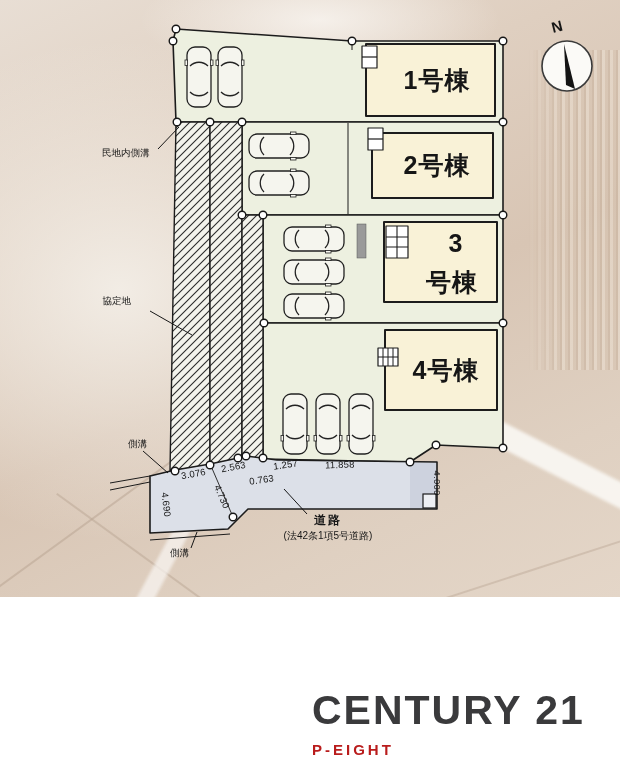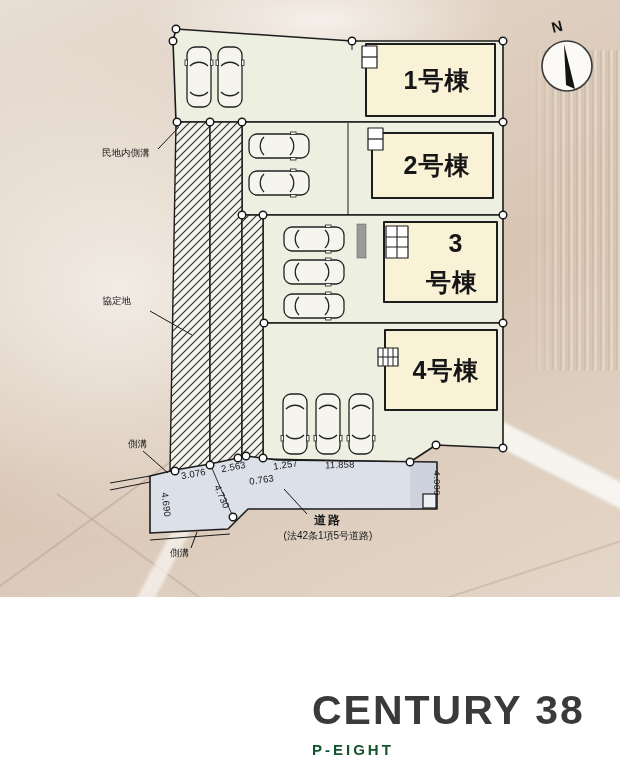--- a/index.html
+++ b/index.html
@@ -31,21 +31,21 @@
   .bl{font-size:25px;font-weight:600;letter-spacing:1px;}
   .dim{font-size:9.5px;letter-spacing:.2px;}
   .jl{font-size:9.5px;}
   .rt{font-size:12px;font-weight:600;letter-spacing:2px;}
   .rs{font-size:10px;}
   .north{font-size:15px;font-weight:700;}
   
   .footer{position:absolute;left:0;top:597px;width:620px;height:185px;background:#ffffff;}
   .brand{position:absolute;left:312px;top:93px;text-align:left;}
   .brand-name{font-size:41px;font-weight:700;letter-spacing:2px;color:#3a3a3c;line-height:1;}
-  .brand-sub{margin-top:10px;font-size:15px;font-weight:600;letter-spacing:3px;color:#14532d;}
+  .brand-sub{margin-top:10px;font-size:15px;font-weight:600;letter-spacing:3px;color:#b91c1c;}
 </style>
 </head>
 <body>
 
 <div class="stage">
   <div class="photo">
     <div class="table-glow"></div>
     <div class="top-glow"></div>
     <div class="fringe"></div>
     <div class="seam1"></div>
@@ -193,17 +193,17 @@
       <g>
         <circle cx="567" cy="66" r="25" fill="#fbfaf7" stroke="#3a3a3a" stroke-width="1.6"></circle>
         <path d="M564,44 L575,89 L566,85 Z" fill="#141414"></path>
         <text class="north" transform="translate(553,33) rotate(-14)">N</text>
       </g>
     </svg>
   </div>
 
   <div class="footer">
     <div class="brand">
-      <div class="brand-name">CENTURY 38</div>
+      <div class="brand-name">CENTURY 21</div>
       <div class="brand-sub">P-EIGHT</div>
     </div>
   </div>
 </div>
 
 </body></html>

